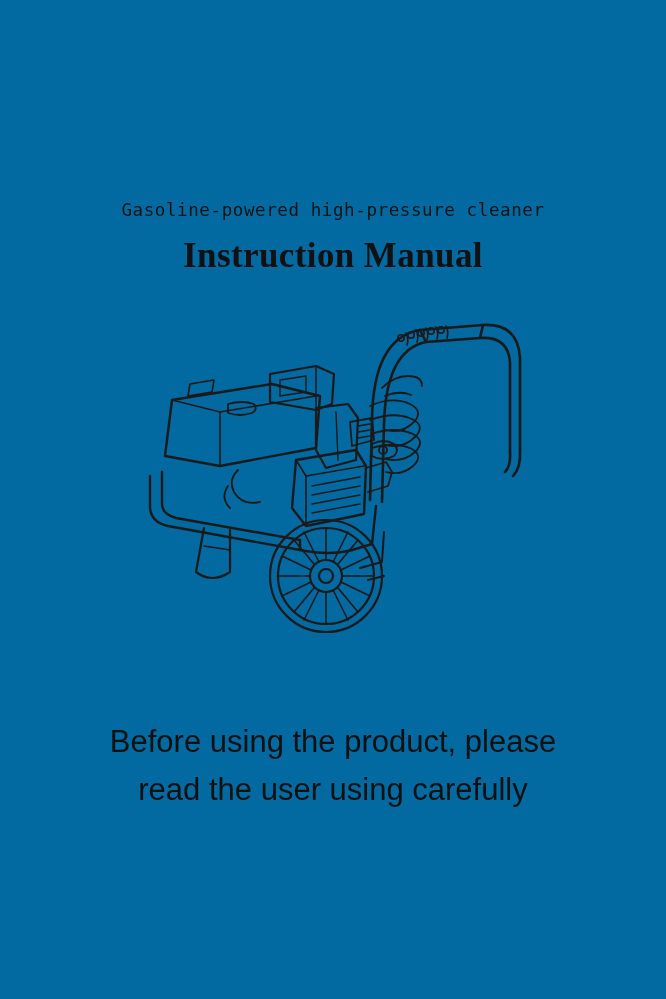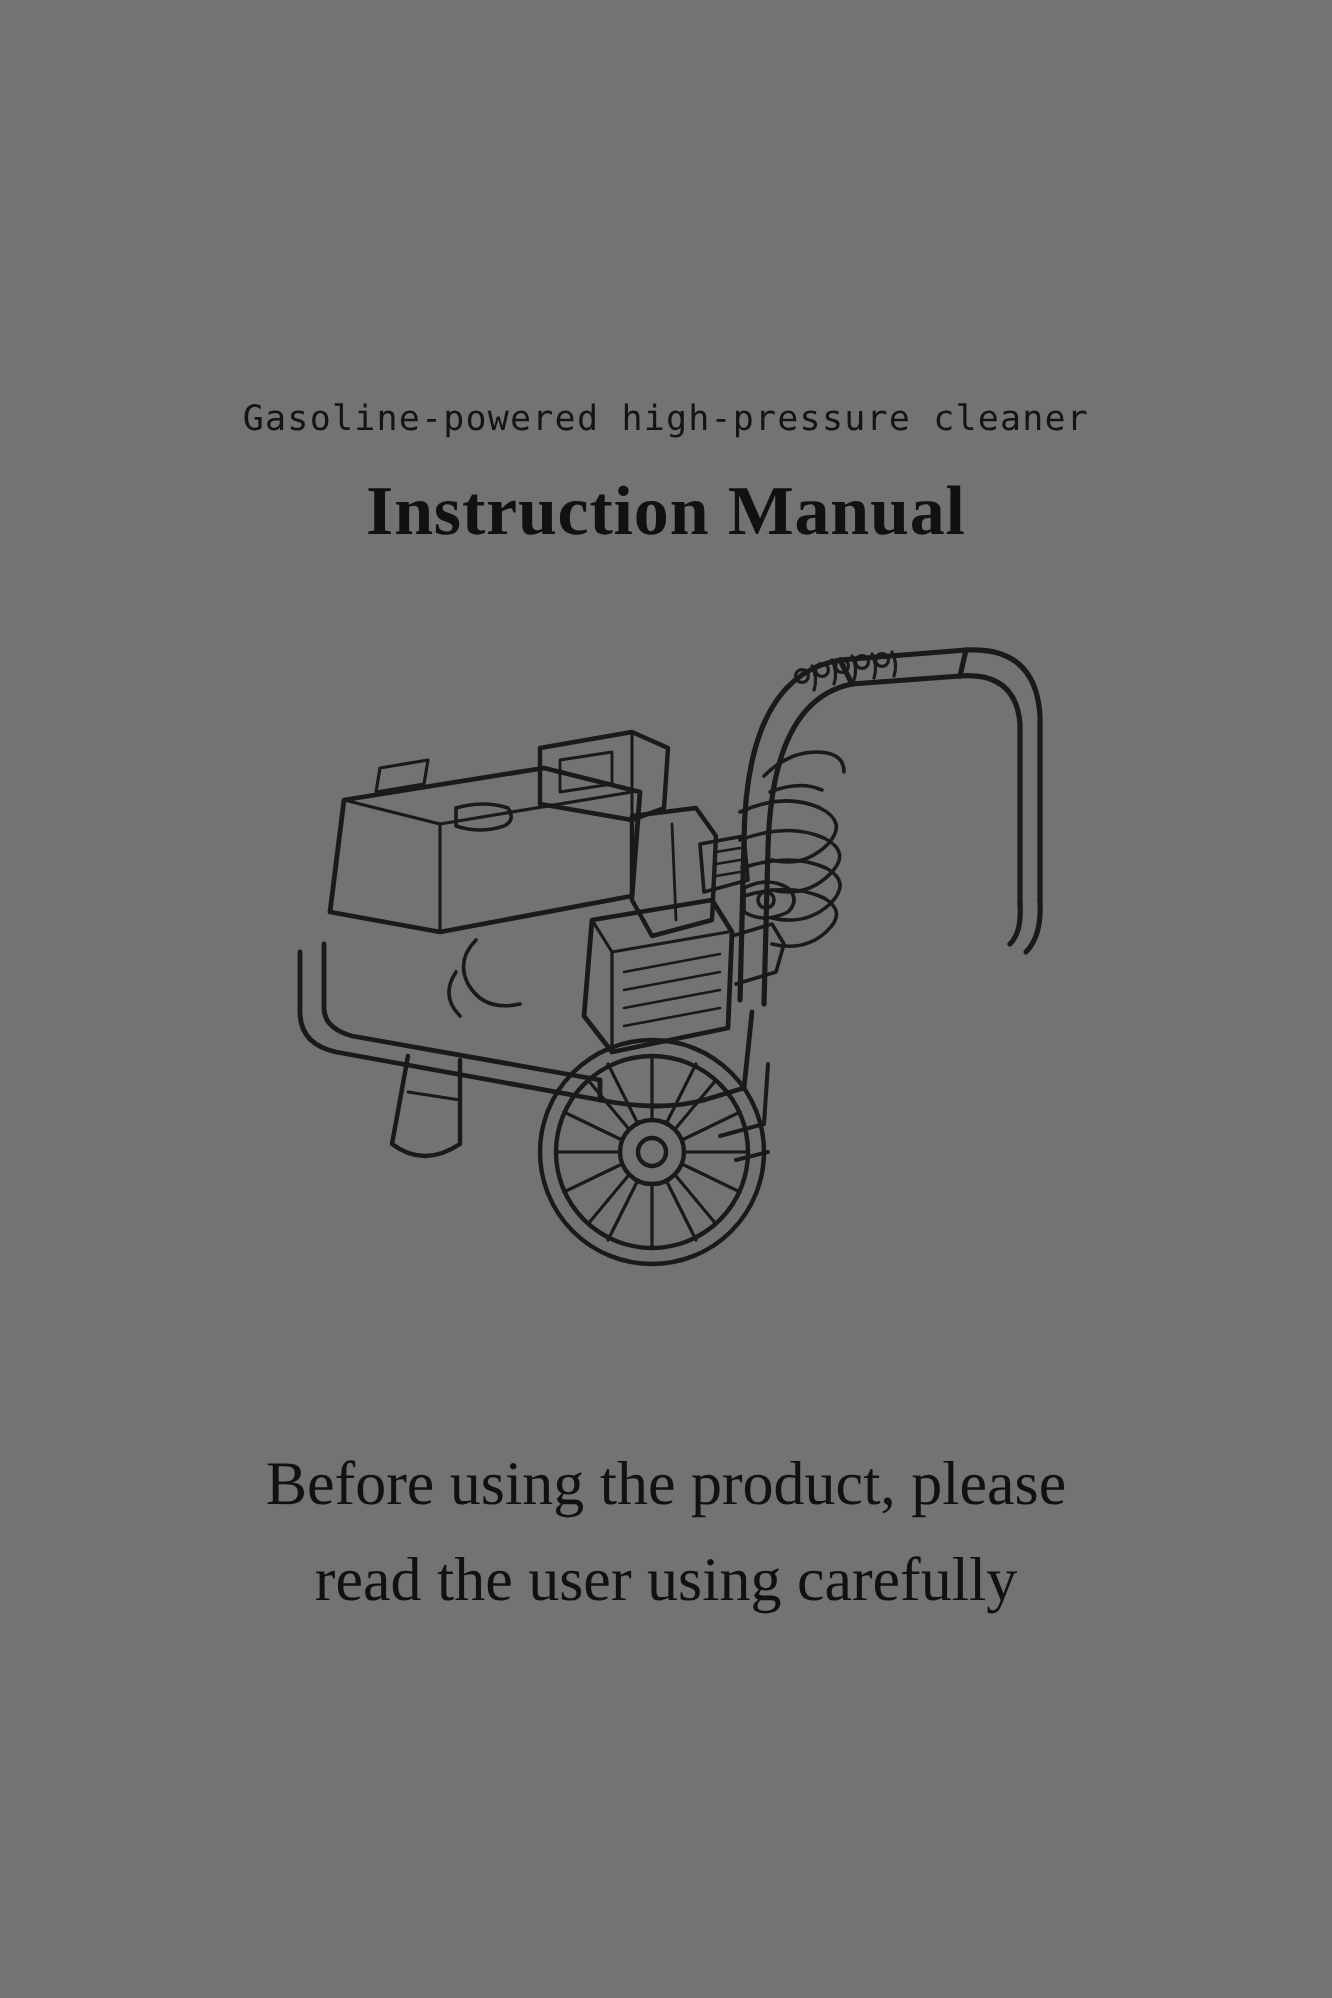--- a/index.html
+++ b/index.html
@@ -12,21 +12,21 @@
     height: 999px;
     position: relative;
     overflow: hidden;
     font-family: "Liberation Serif", serif;
     color: #111111;
   }
   .page {
     width: 666px;
     height: 999px;
     position: relative;
-    background: #737373;
+    background: #0369a1;
   }
 
   .subtitle {
     position: absolute;
     top: 200px;
     left: 0;
     width: 666px;
     text-align: center;
     font-family: "DejaVu Sans Mono", monospace;
     font-size: 17.5px;
@@ -60,21 +60,21 @@
     width: 100%;
     height: 100%;
   }
 
   .footnote {
     position: absolute;
     top: 718px;
     left: 0;
     width: 666px;
     text-align: center;
-    font-family: Liberation Serif, serif;
+    font-family: Liberation Sans, sans-serif;
     font-size: 31px;
     line-height: 48px;
     color: #111111;
   }
   .footnote .line {
     display: block;
   }
 </style>
 </head>
 <body>

